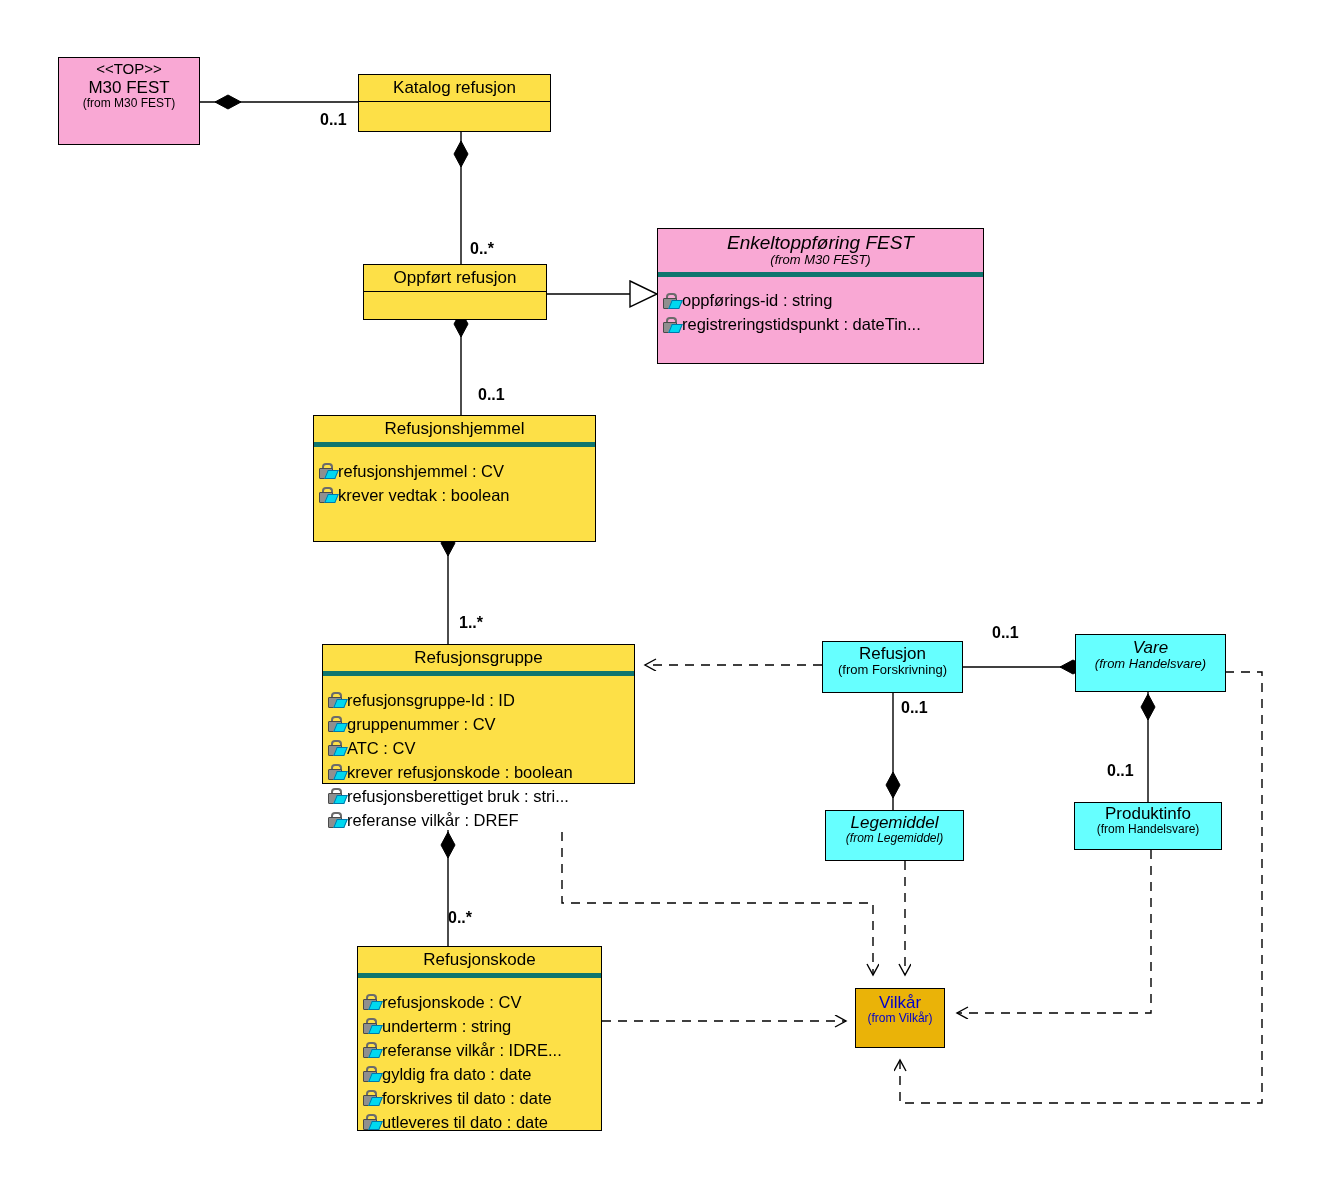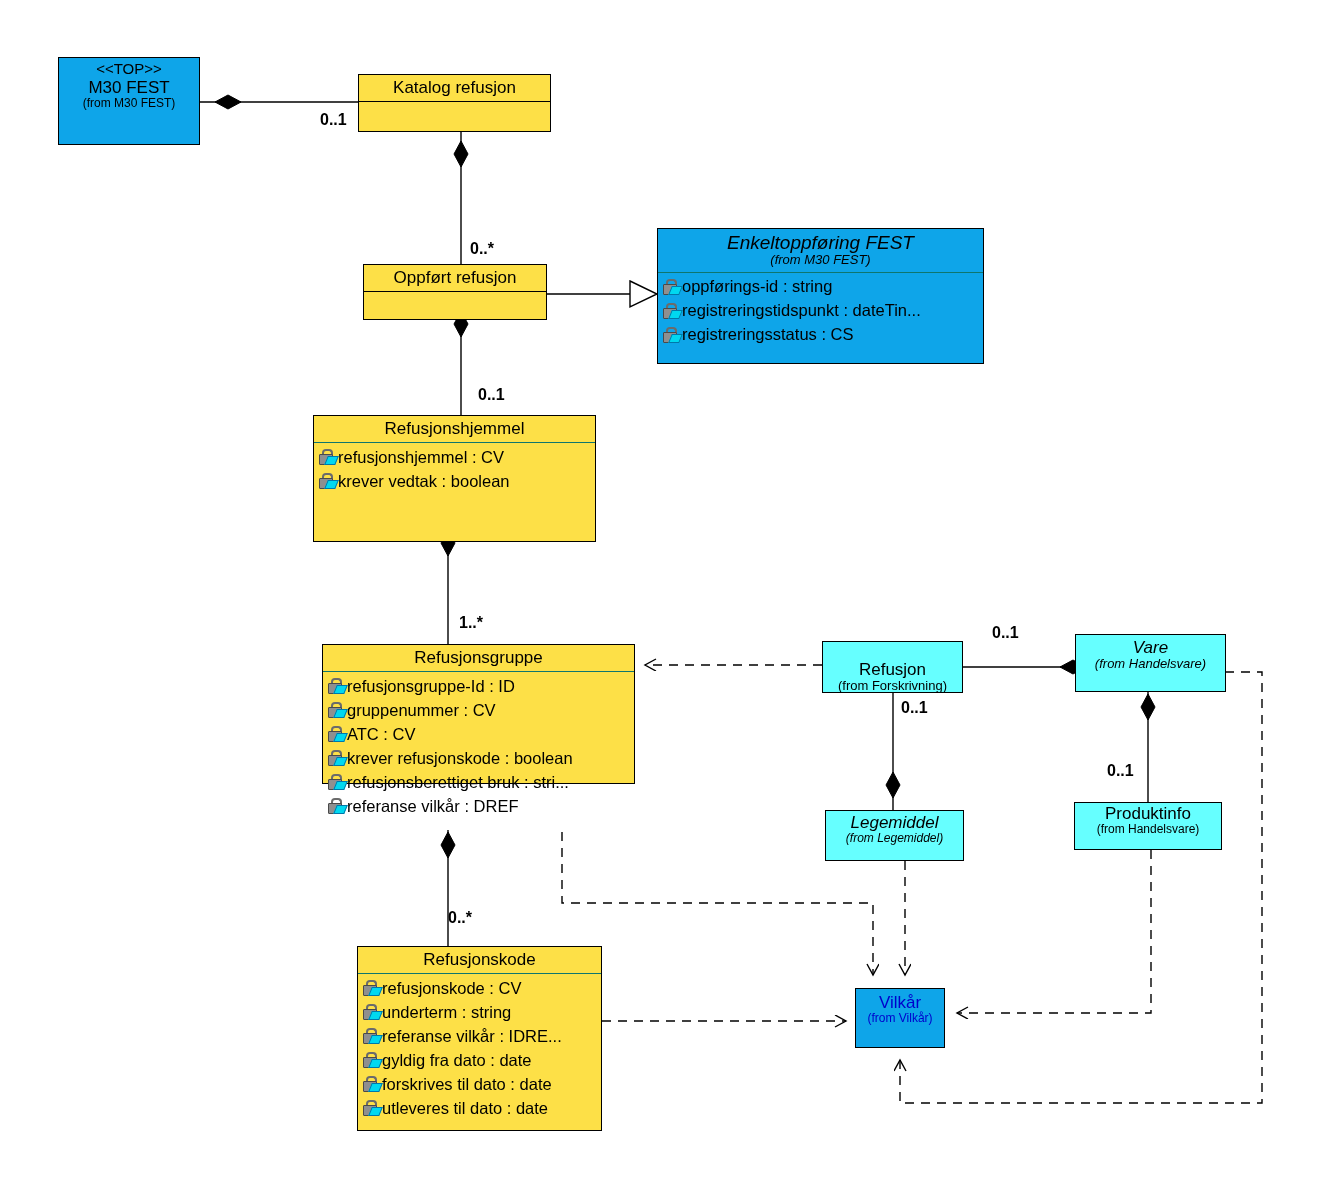--- a/index.html
+++ b/index.html
@@ -7,33 +7,33 @@
        font-family:"Liberation Sans","DejaVu Sans",sans-serif;}
   #canvas{position:absolute;left:0;top:0;width:1337px;height:1189px;}
   svg.edges{position:absolute;left:0;top:0;width:1337px;height:1189px;pointer-events:none;}
 
   .uml-class{position:absolute;border:1px solid #000;box-sizing:border-box;}
   .uml-class .name-compartment{
       text-align:center;padding:3px 4px 4px 4px;line-height:1.12;
   }
   .uml-class .cls-name{font-size:17px;color:#000;white-space:nowrap;}
   .uml-class .cls-from{font-size:13px;color:#000;white-space:nowrap;}
-  .uml-class .attr-compartment{border-top:1px solid #0f766e;padding:2px 0 2px 0;}
+  .uml-class .attr-compartment{border-top:5px solid #0f766e;padding:12px 0 2px 0;}
   .uml-class .attr{
       display:flex;align-items:center;height:24px;padding-left:4px;
       font-size:16.5px;color:#000;white-space:nowrap;overflow:hidden;
   }
   .uml-class .attr .attr-text{margin-left:2px;}
   .uml-class .empty-compartment{border-top:1px solid #000;height:22px;}
 
   
   .c-yellow{background:#fde047;}
-  .c-green{background:#0ea5e9;}
+  .c-green{background:#f9a8d4;}
   .c-cyan{background:#66ffff;}
-  .c-white{background:#0ea5e9;}
+  .c-white{background:#eab308;}
   .t-blue .cls-name,.t-blue .cls-from{color:#0000cc;}
   .italic .cls-name{font-style:italic;}
   .italic .cls-from{font-style:italic;}
   .from-italic .cls-from{font-style:italic;}
 
   
   .lockico{position:relative;width:18px;height:18px;flex:0 0 18px;}
   .lockico .body{position:absolute;left:1px;top:6px;width:12px;height:9px;
       background:#8f8f8f;border:1px solid #4a4a4a;border-radius:1px;}
   .lockico .shackle{position:absolute;left:4px;top:1px;width:7px;height:7px;
@@ -142,28 +142,20 @@
         <span class="attr-text">oppførings-id : string</span>
       </div>
       <div class="attr">
         <span class="lockico">
           <span class="shackle"></span>
             <span class="body"></span>
             <span class="gem"></span>
         </span>
         <span class="attr-text">registreringstidspunkt : dateTin...</span>
       </div>
-      <div class="attr">
-        <span class="lockico">
-          <span class="shackle"></span>
-            <span class="body"></span>
-            <span class="gem"></span>
-        </span>
-        <span class="attr-text">registreringsstatus : CS</span>
-      </div>
     </div>
   </div>
 
   <div class="uml-class c-yellow" style="left:313px;top:415px;width:283px;height:127px;">
     <div class="name-compartment">
       <div class="cls-name">Refusjonshjemmel</div>
     </div>
     <div class="attr-compartment">
       <div class="attr">
         <span class="lockico">
@@ -290,21 +282,21 @@
           <span class="shackle"></span>
             <span class="body"></span>
             <span class="gem"></span>
         </span>
         <span class="attr-text">utleveres til dato : date</span>
       </div>
     </div>
   </div>
 
   <div class="uml-class c-cyan from-italic" style="left:822px;top:641px;width:141px;height:52px;">
-    <div class="name-compartment" style="padding-top:18px;">
+    <div class="name-compartment" style="padding-top:2px;">
       <div class="cls-name">Refusjon</div>
       <div class="cls-from" style="font-style:normal;">(from Forskrivning)</div>
     </div>
   </div>
 
   <div class="uml-class c-cyan italic" style="left:1075px;top:634px;width:151px;height:58px;">
     <div class="name-compartment" style="padding-top:3px;">
       <div class="cls-name">Vare</div>
       <div class="cls-from">(from Handelsvare)</div>
     </div>

